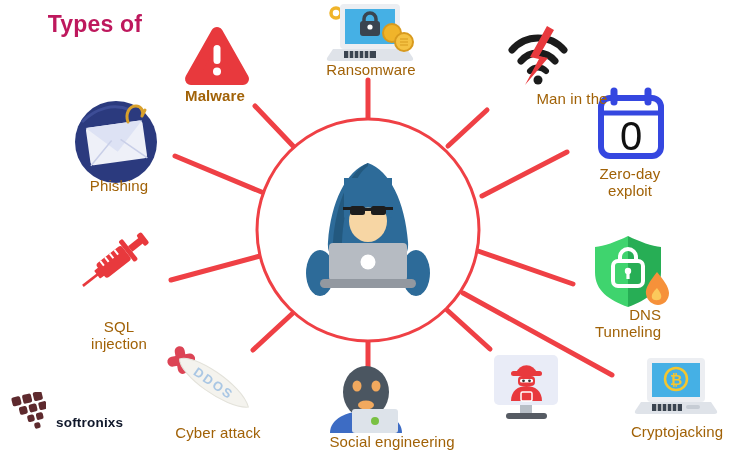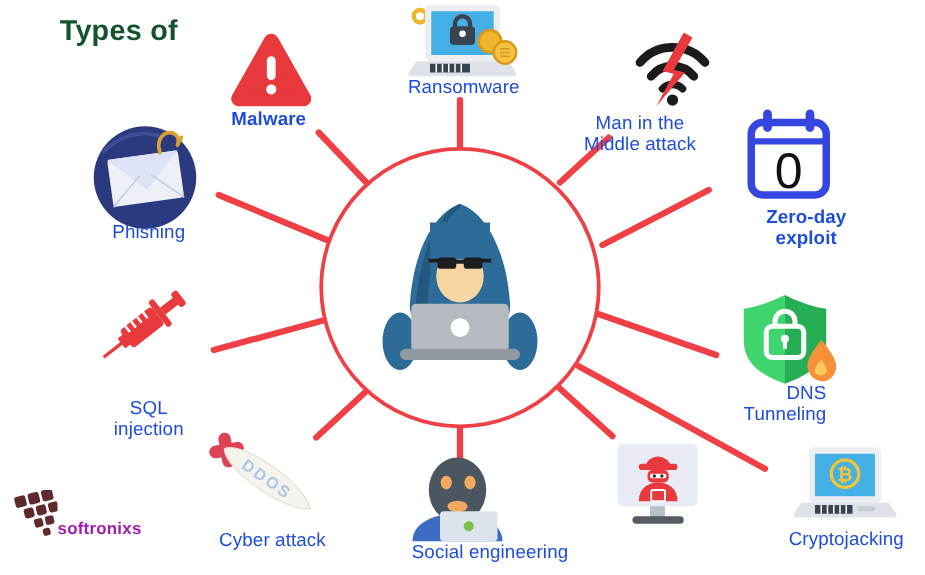--- a/index.html
+++ b/index.html
@@ -3,34 +3,34 @@
 <meta charset="utf-8">
 <style>
   html,body { margin:0; padding:0; background:#fff; }
   .canvas {
     position:relative; width:740px; height:460px; background:#ffffff;
     overflow:hidden; font-family:"Liberation Sans", sans-serif;
   }
   .layer { position:absolute; left:0; top:0; }
   .title {
     position:absolute; left:95px; top:12px; transform:translateX(-50%);
-    text-align:center; font-weight:bold; font-size:23px; color:#14532d;
+    text-align:center; font-weight:bold; font-size:23px; color:#be185d;
     line-height:1.1; white-space:nowrap; letter-spacing:0.2px;
   }
   .label {
     position:absolute; transform:translateX(-50%); text-align:center;
-    font-size:15px; color:#1d4ed8; line-height:17px; white-space:nowrap;
+    font-size:15px; color:#a16207; line-height:17px; white-space:nowrap;
     letter-spacing:0.1px;
   }
   .logo {
     position:absolute; left:8px; top:392px; display:flex; align-items:flex-end;
   }
   .logo-text {
-    color:#a21caf; font-weight:bold; font-size:13.5px;
-    margin-left:0; margin-bottom:4px; letter-spacing:0.2px;
+    color:#0f172a; font-weight:bold; font-size:13.5px;
+    margin-left:10px; margin-bottom:4px; letter-spacing:0.2px;
   }
 </style>
 </head>
 <body>
 
 <div class="canvas">
 
   <svg class="layer" width="740" height="460" viewBox="0 0 740 460">
 
     <g stroke="#ef4045" stroke-width="5" stroke-linecap="round">
@@ -183,25 +183,24 @@
   <div class="title">
     <div>Types of</div>
   </div>
 
   <div class="label" style="left:215px; top:87px;font-weight:bold;">
     <div>Malware</div>
   </div>
   <div class="label" style="left:371px; top:61px;">
     <div>Ransomware</div>
   </div>
-  <div class="label" style="left:512px; top:90px;">
+  <div class="label" style="left:572px; top:90px;">
     <div>Man in the</div>
-    <div>Middle attack</div>
-  </div>
-  <div class="label" style="left:645px; top:165px;font-weight:bold;">
+  </div>
+  <div class="label" style="left:630px; top:165px;">
     <div>Zero-day</div>
     <div>exploit</div>
   </div>
   <div class="label" style="left:628px; top:306px;text-align:right;">
     <div>DNS</div>
     <div>Tunneling</div>
   </div>
   <div class="label" style="left:677px; top:423px;">
     <div>Cryptojacking</div>
   </div>

